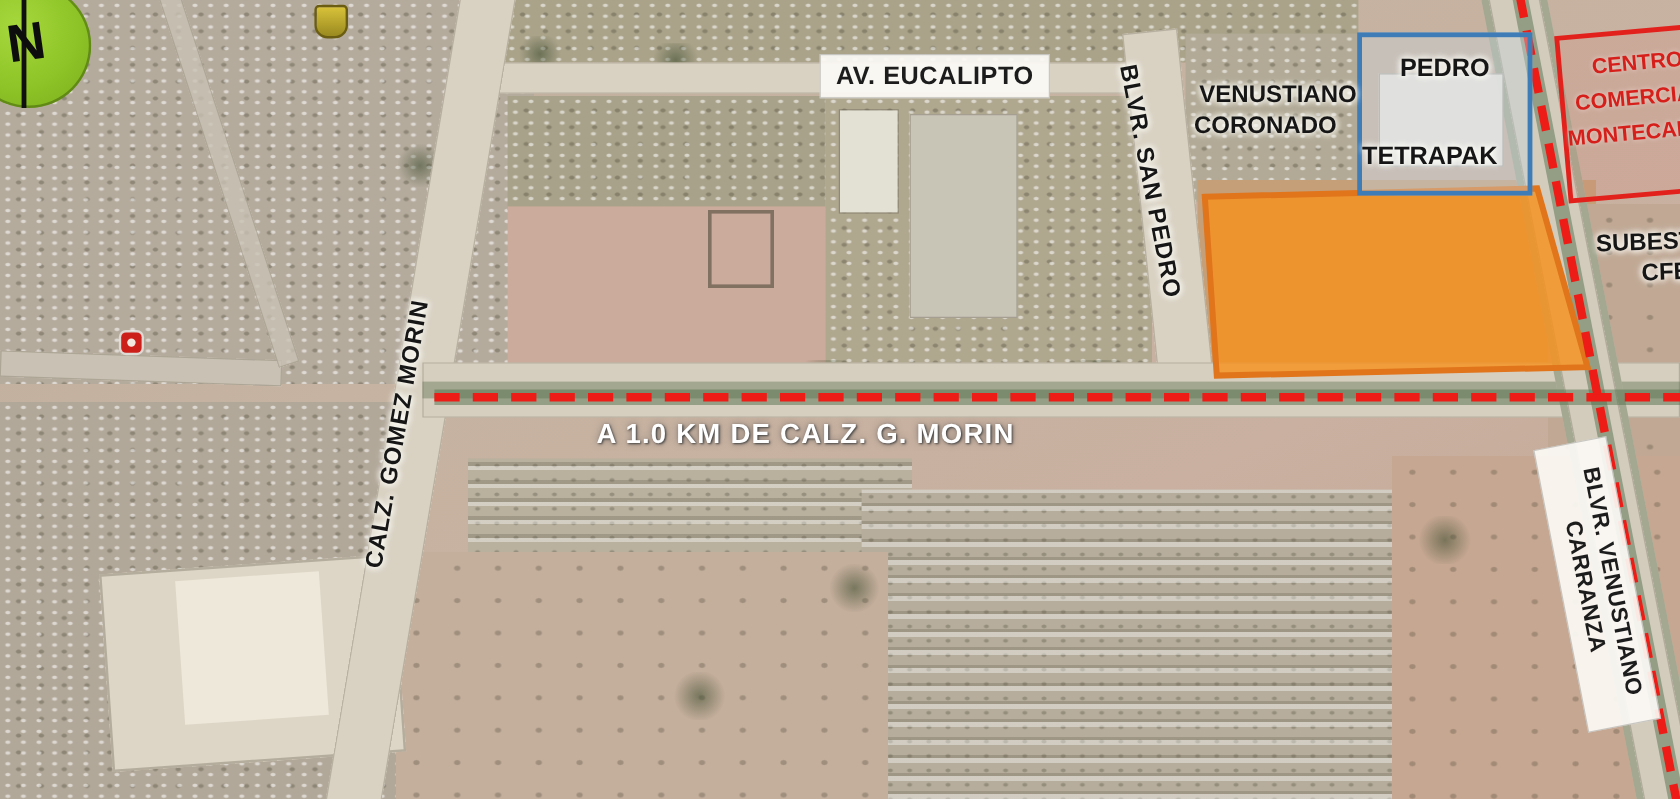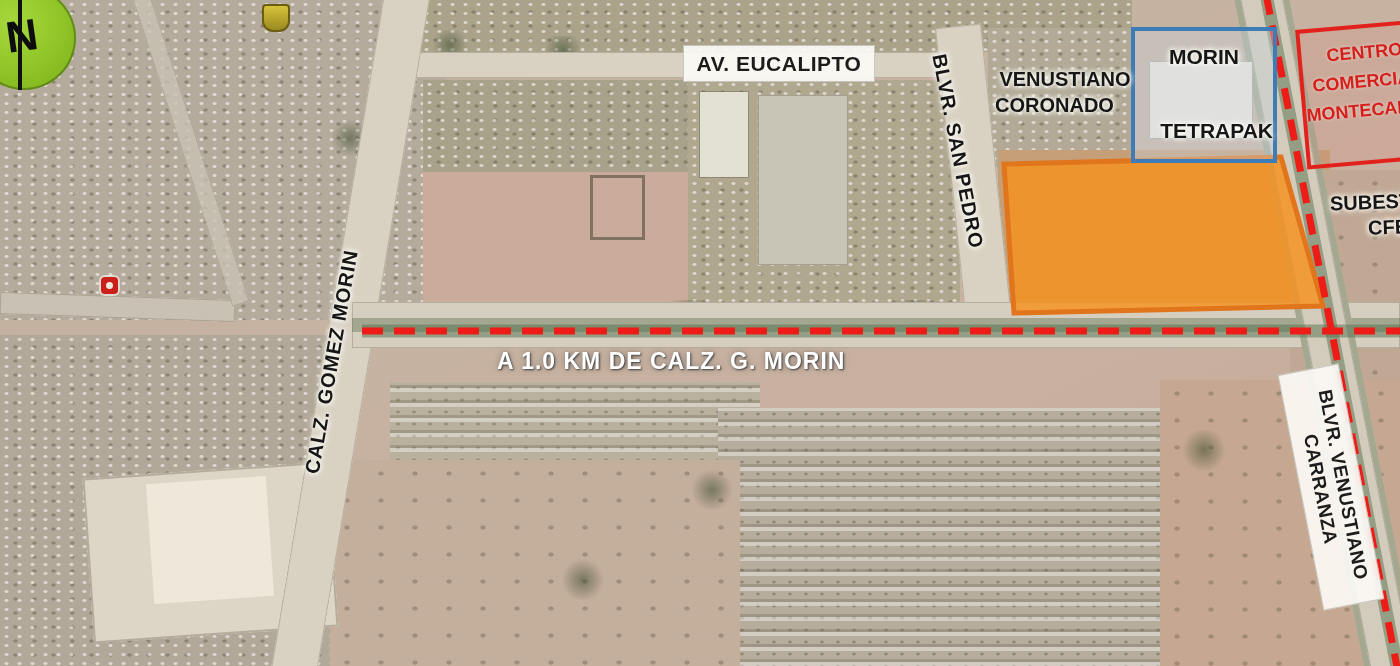--- a/index.html
+++ b/index.html
@@ -101,22 +101,22 @@
   <svg class="abs" style="left:0;top:0;" width="1400" height="666" viewBox="0 0 1400 666">
     <line x1="362" y1="331" x2="1400" y2="331" stroke="#55714d" stroke-width="13" opacity="0.5"></line>
     <line x1="1266" y1="-6" x2="1398" y2="672" stroke="#55714d" stroke-width="13" opacity="0.5"></line>
     <polygon points="1004,164 1281,157 1323,306 1014,313" fill="#F6911E" fill-opacity="0.82" stroke="#E0751C" stroke-width="5"></polygon>
     <line x1="362" y1="331" x2="1400" y2="331" stroke="#ED1C16" stroke-width="7" stroke-dasharray="21 11"></line>
     <line x1="1266" y1="-6" x2="1398" y2="672" stroke="#ED1C16" stroke-width="7" stroke-dasharray="21 11"></line>
   </svg>
 
   <div id="viakon-box" class="abs" style="left:1131px;top:27px;width:146px;height:136px;">
     <div class="abs" style="left:14px;top:30px;width:104px;height:78px;background:rgba(228,230,228,0.85);box-shadow:inset 0 0 0 1px rgba(130,130,130,.4);"></div>
-    <div class="abs baretext" style="left:0;top:14px;width:100%;text-align:center;font-size:21px;">MORIN</div>
-    <div class="abs baretext" style="left:0;top:88px;width:100%;text-align:right;font-size:21px;">TETRAPAK</div>
+    <div class="abs baretext" style="left:0;top:14px;width:100%;text-align:center;font-size:21px;">PEDRO</div>
+    <div class="abs baretext" style="left:0;top:88px;width:100%;text-align:left;font-size:21px;">TETRAPAK</div>
   </div>
 
   <div id="centro-box" class="abs" style="left:1301px;top:24px;width:134px;height:140px;transform:rotate(-5deg);padding-top:14px;">
     <div class="rline" style="font-size:18px;margin-bottom:8px;">CENTRO</div>
     <div class="rline" style="font-size:18px;margin-bottom:8px;">COMERCIAL</div>
     <div class="rline" style="font-size:18px;">MONTECARLO</div>
   </div>
 
   <div class="maplabel abs" style="left:683px;top:45px;width:192px;height:37px;font-size:21px;">AV. EUCALIPTO</div>
 

